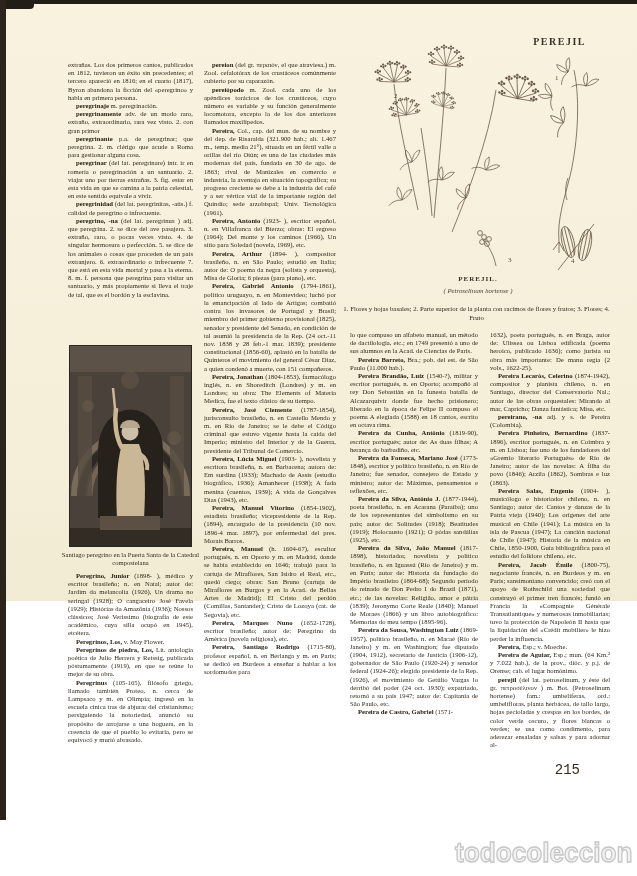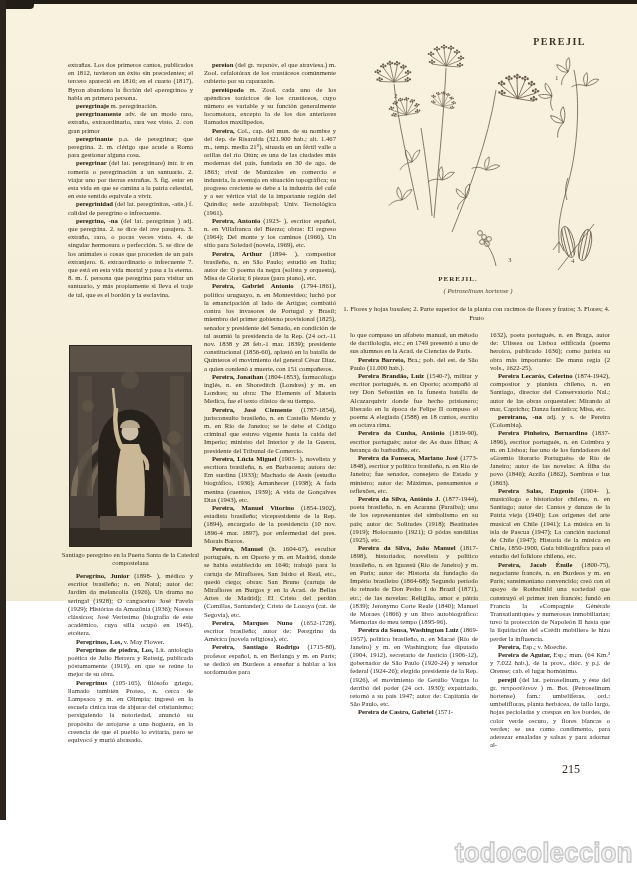--- a/index.html
+++ b/index.html
@@ -20,27 +20,27 @@
   #col1-top{left:62px;top:57px;width:125px;height:284px;}
   #col1-bottom{left:62px;top:568px;width:125px;height:204px;}
   #col2{left:198px;top:57px;width:132px;height:716px;}
   #col3{left:344px;top:327px;width:128px;height:449px;}
   #col4{left:484px;top:327px;width:120px;height:449px;}
   .photo{position:absolute;left:64px;top:342px;width:121px;height:200px;
          outline:1px solid #2c2620;background:#4a423a;}
   .photo-caption{position:absolute;left:52px;top:547px;width:145px;text-align:center;
          font-size:6.6px;line-height:8.4px;color:#34291c;}
   .illustration{position:absolute;left:340px;top:26px;width:264px;height:244px;}
-  .fig-title{position:absolute;left:320px;top:271px;width:264px;text-align:center;
+  .fig-title{position:absolute;left:340px;top:271px;width:264px;text-align:center;
          font-weight:bold;font-size:7px;letter-spacing:1px;color:#3a3226;}
   .fig-latin{position:absolute;left:340px;top:283px;width:264px;text-align:center;
          font-style:italic;font-size:6.8px;color:#4a4032;}
   .fig-caption{position:absolute;left:337px;top:300px;width:267px;text-align:center;
          font-size:6.8px;line-height:9px;color:#34291c;}
-  .page-number{position:absolute;right:57px;top:758px;font-size:12px;color:#34291c;}
+  .page-number{position:absolute;right:57px;top:758px;font-size:14px;color:#34291c;font-family:Liberation Mono, monospace;}
   .watermark{position:absolute;left:455px;top:838px;font-family:"Liberation Sans",sans-serif;
          font-weight:bold;font-size:27px;letter-spacing:0px;color:#f2f2f2;
          -webkit-text-stroke:1.3px #c6c6c6;transform:scaleX(0.97);transform-origin:left;}
 </style>
 </head>
 <body>
 
 <div class="scan">
   <div class="page">
 

